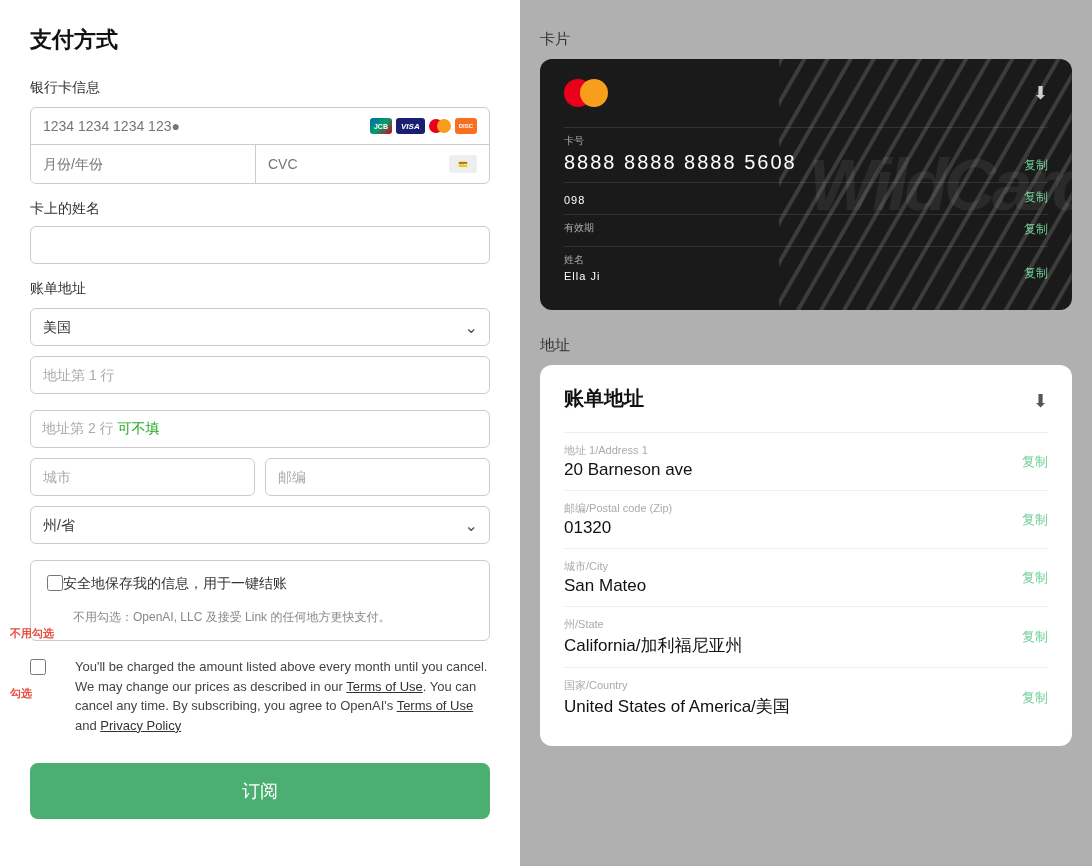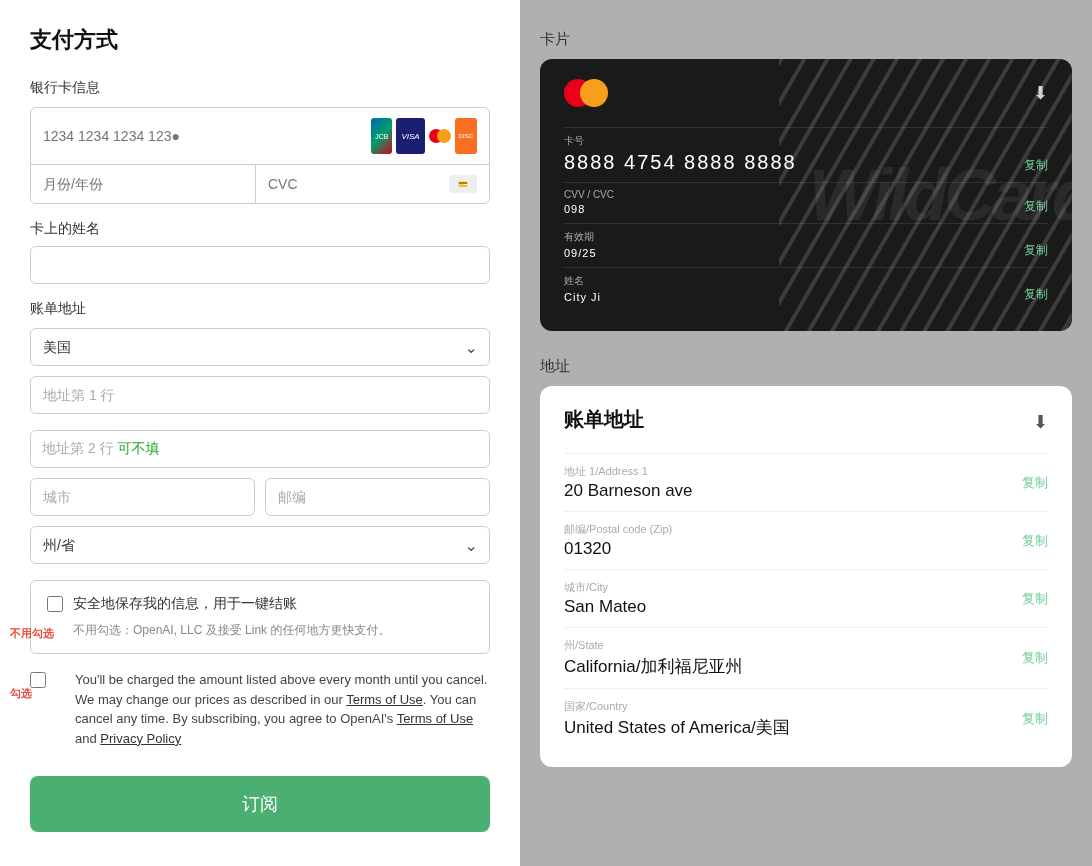--- a/index.html
+++ b/index.html
@@ -56,26 +56,26 @@
       color: #aaa;
     }
 
     .card-logos {
       display: flex;
       gap: 4px;
       align-items: center;
     }
 
     .card-logo {
-      height: 36px;
+      height: 16px;
       display: flex;
       align-items: center;
       justify-content: center;
       font-size: 8px;
-      font-weight: normal;
+      font-weight: bold;
       border-radius: 3px;
     }
 
     .logo-jcb {
       background: linear-gradient(135deg, #0066b3, #009f6b, #d4001c);
       color: white;
       padding: 2px 4px;
       font-size: 7px;
     }
 
@@ -225,23 +225,21 @@
     .save-checkbox-section {
       border: 1px solid #ccc;
       border-radius: 6px;
       padding: 14px 16px;
       margin-bottom: 16px;
       margin-top: 10px;
     }
 
     .save-row {
       display: flex;
-      align-items: center;
-      gap: 10px;
-      margin-bottom: 9px;
+      margin-bottom: 16px;
     }
 
     .save-checkbox {
       width: 16px;
       height: 16px;
       cursor: pointer;
     }
 
     .save-label {
       font-size: 14px;
@@ -590,51 +588,49 @@
           <div class="mc-c2"></div>
         </div>
         <span class="download-icon">⬇</span>
       </div>
 
       <hr class="card-divider">
 
       <div class="card-field-row">
         <div class="card-field-group">
           <div class="card-field-sublabel">卡号</div>
-          <div class="card-field-value">8888 4754 8888 8888</div>
+          <div class="card-field-value">8888 8888 8888 5608</div>
         </div>
         <span class="copy-btn">复制</span>
       </div>
 
       <hr class="card-divider">
 
       <div class="card-field-row">
         <div class="card-field-group">
-          <div class="card-field-sublabel">CVV / CVC</div>
           <div class="card-field-value-sm">098</div>
         </div>
         <span class="copy-btn">复制</span>
       </div>
 
       <hr class="card-divider">
 
       <div class="card-field-row">
         <div class="card-field-group">
           <div class="card-field-sublabel">有效期</div>
-          <div class="card-field-value-sm">09/25</div>
         </div>
         <span class="copy-btn">复制</span>
       </div>
 
       <hr class="card-divider">
 
       <div class="card-field-row">
         <div class="card-field-group">
           <div class="card-field-sublabel">姓名</div>
-          <div class="card-field-value-sm">City Ji</div>
+          <div class="card-field-value-sm">Ella Ji</div>
         </div>
         <span class="copy-btn">复制</span>
       </div>
     </div>
   </div>
 
   <div>
     <div class="panel-section-title">地址</div>
 
     <div class="address-display">

